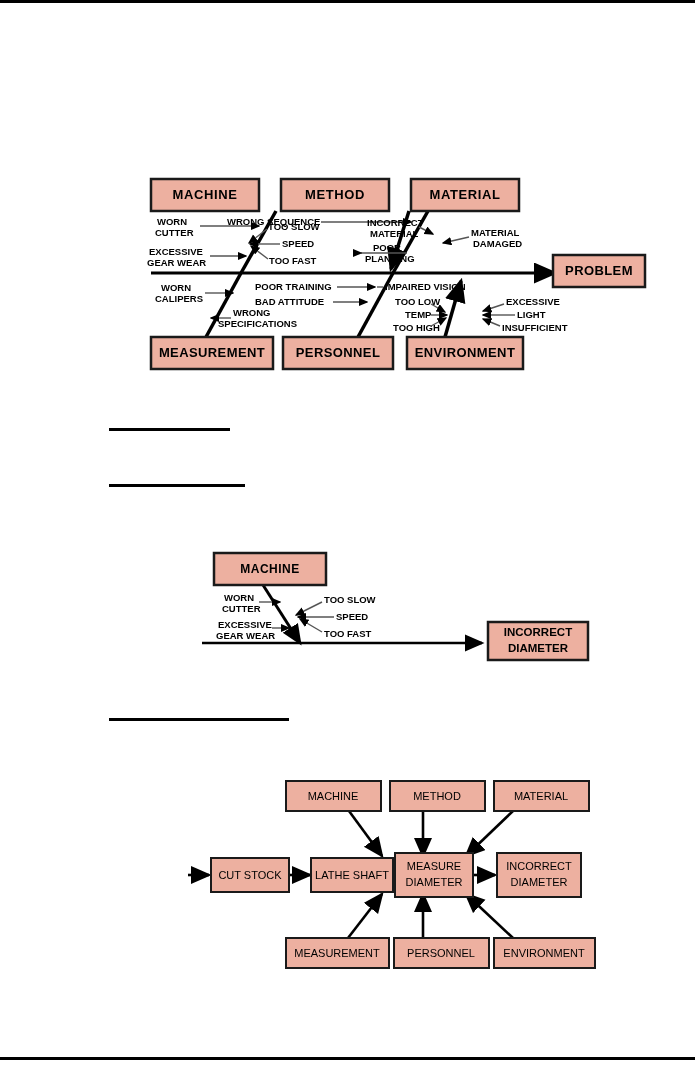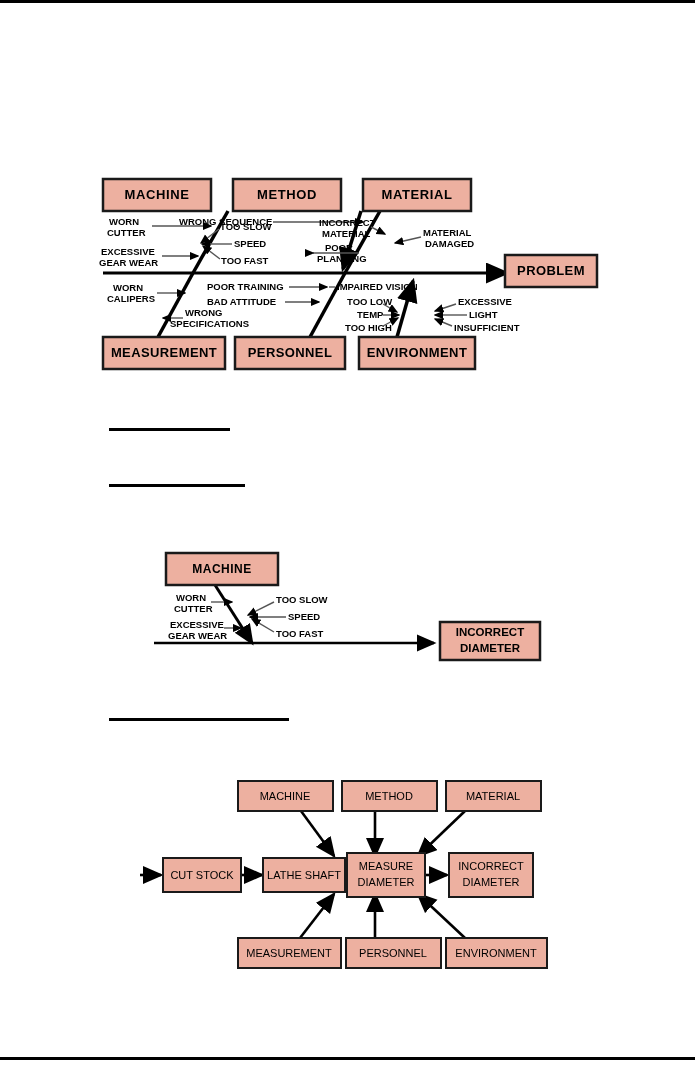--- a/index.html
+++ b/index.html
@@ -31,20 +31,21 @@
     width: 695px; height: 3px;
     background: #000;
   }
   .caprule {
     position: absolute;
     height: 3px;
     background: #000;
   }
   .fig {
     position: absolute;
+    margin-left: 48px;
   }
   .fig svg { display: block; }
 
   
   svg text {
     font-family: "Liberation Sans", sans-serif;
     fill: #000;
     dominant-baseline: middle;
   }
 </style>

